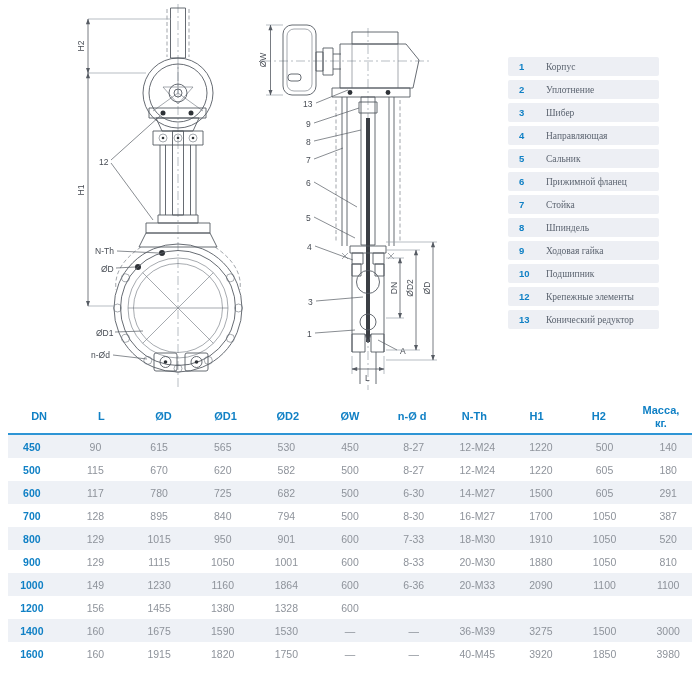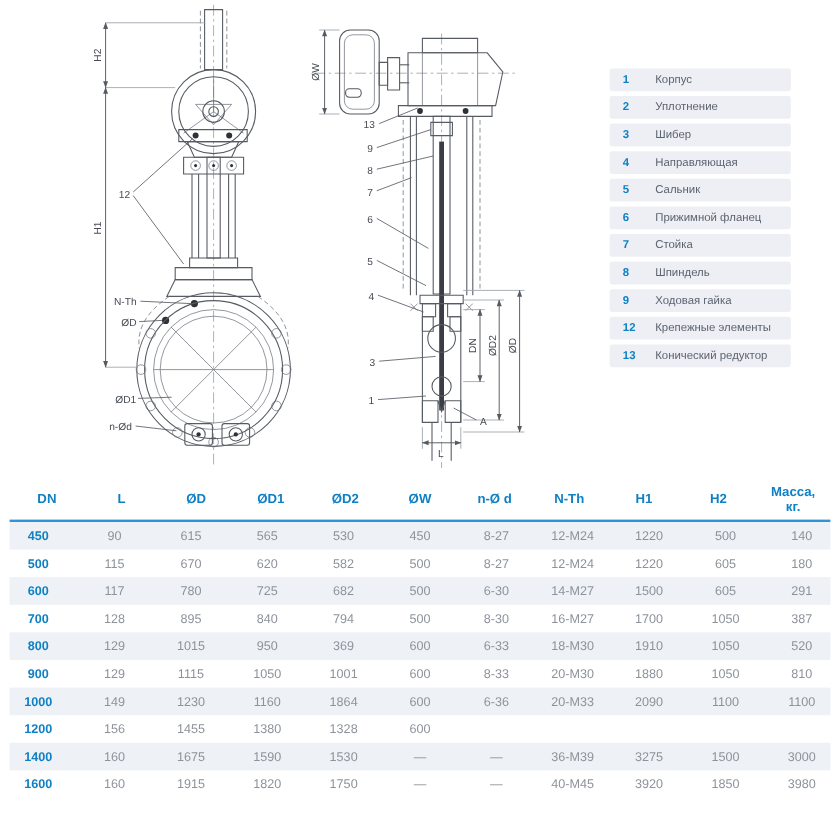--- a/index.html
+++ b/index.html
@@ -15,21 +15,21 @@
   .ext{stroke:#9aa1a9;stroke-width:0.7;fill:none;}
   .dim{stroke:#565b63;stroke-width:0.8;fill:none;}
   .lead{stroke:#565b63;stroke-width:0.7;fill:none;}
   .lb{font-size:8.5px;fill:#474c54;}
   .dot{fill:#2e3237;stroke:none;}
   
   .legend{position:absolute;left:508px;top:57px;width:151px;}
   .legend-row{display:flex;align-items:center;height:19px;margin-bottom:4px;
               background:#edeff4;border-radius:2px;}
   .legend-num{width:27px;padding-left:11px;color:#1080c5;font-weight:bold;font-size:9.5px;}
-  .legend-lbl{color:#5c6470;font-size:9.5px;}
+  .legend-lbl{color:#5c6470;font-size:9.5px;font-family:Liberation Serif, serif;}
   
   .spec{position:absolute;left:8px;top:400px;width:684px;}
   .t-head{display:grid;grid-template-columns:repeat(11,1fr);align-items:center;height:33px;
           border-bottom:2px solid #2e95d5;color:#1080c5;font-weight:bold;font-size:11px;
           text-align:center;line-height:1.15;}
   .t-head>div{white-space:pre-line;}
   .t-row{display:grid;grid-template-columns:repeat(11,1fr);height:23px;align-items:center;
          text-align:center;color:#8e939b;font-size:10.5px;gap:16px;}
   .t-row.alt{background:#eef1f6;}
   .cell.dn{color:#1080c5;font-weight:bold;}
@@ -270,20 +270,24 @@
           <span class="legend-num">7</span>
           <span class="legend-lbl">Стойка</span>
         </div>
         <div class="legend-row">
           <span class="legend-num">8</span>
           <span class="legend-lbl">Шпиндель</span>
         </div>
         <div class="legend-row">
           <span class="legend-num">9</span>
           <span class="legend-lbl">Ходовая гайка</span>
+        </div>
+        <div class="legend-row">
+          <span class="legend-num">10</span>
+          <span class="legend-lbl">Подшипник</span>
         </div>
         <div class="legend-row">
           <span class="legend-num">12</span>
           <span class="legend-lbl">Крепежные элементы</span>
         </div>
         <div class="legend-row">
           <span class="legend-num">13</span>
           <span class="legend-lbl">Конический редуктор</span>
         </div>
       </div>
@@ -355,23 +359,23 @@
           <div class="cell">16-M27</div>
           <div class="cell">1700</div>
           <div class="cell">1050</div>
           <div class="cell">387</div>
         </div>
         <div class="t-row alt">
           <div class="cell dn">800</div>
           <div class="cell">129</div>
           <div class="cell">1015</div>
           <div class="cell">950</div>
-          <div class="cell">369</div>
+          <div class="cell">901</div>
           <div class="cell">600</div>
-          <div class="cell">6-33</div>
+          <div class="cell">7-33</div>
           <div class="cell">18-M30</div>
           <div class="cell">1910</div>
           <div class="cell">1050</div>
           <div class="cell">520</div>
         </div>
         <div class="t-row">
           <div class="cell dn">900</div>
           <div class="cell">129</div>
           <div class="cell">1115</div>
           <div class="cell">1050</div>

